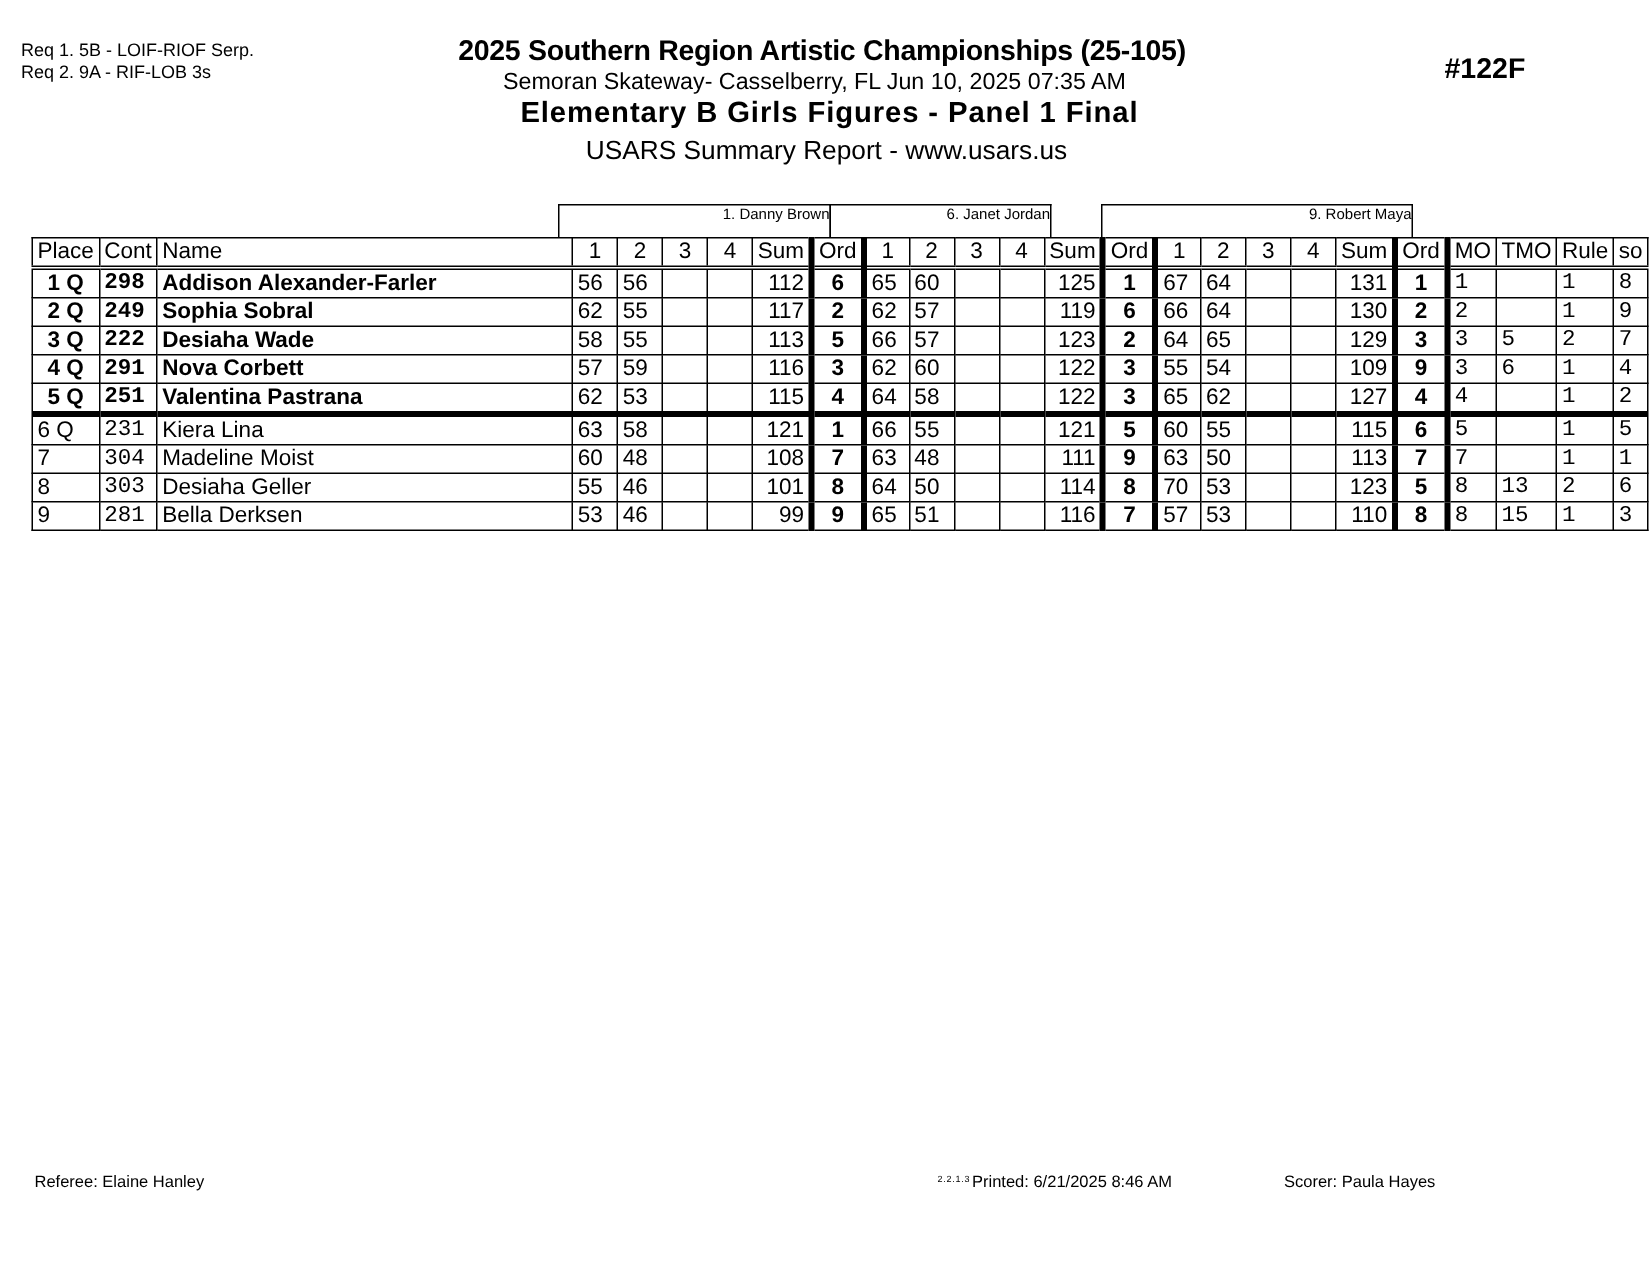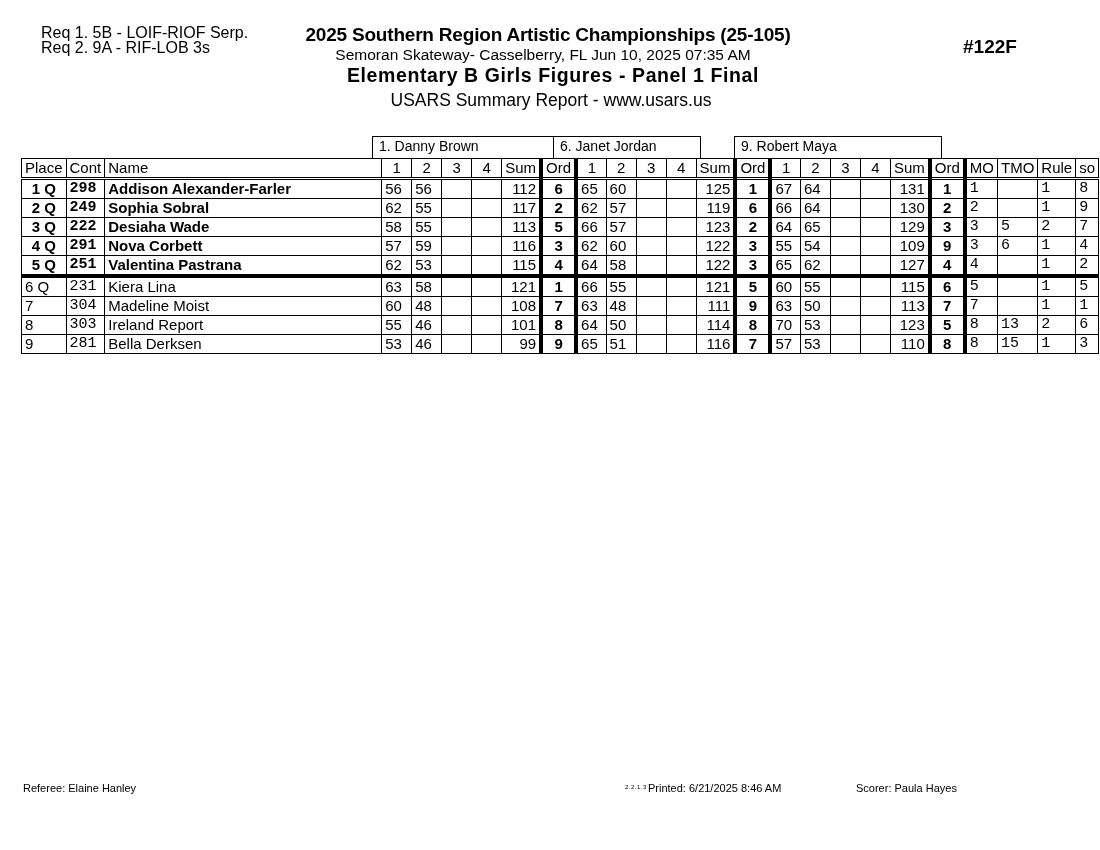--- a/index.html
+++ b/index.html
@@ -1,26 +1,26 @@
 <!DOCTYPE html>
 <html><head>
 <meta charset="utf-8">
 <style>
   html, body { margin: 0; padding: 0; background: #ffffff; }
   body { width: 1100px; height: 850px; position: relative; overflow: hidden; font-family: "Liberation Sans", sans-serif; color: #000; }
   .abs { position: absolute; white-space: nowrap; }
-  .req { left: 41px; font-size: 16px; line-height: 14px; }
+  .req { left: 14px; font-size: 12px; line-height: 14px; }
   .title { left: 0; width: 1100px; text-align: center; }
   .t1 { top: 24px; font-size: 19px; font-weight: bold; letter-spacing: -0.2px; left: -2px; }
   .t2 { top: 46px; font-size: 15.5px; left: -7px; }
   .t3 { top: 64px; font-size: 19.5px; font-weight: bold; letter-spacing: 0.6px; left: 3px; }
   .t4 { top: 90px; font-size: 17.5px; left: 1px; text-align: center; }
   .evnum { left: 963px; top: 36px; font-size: 19px; font-weight: bold; }
 
-  .judge-box { position: absolute; top: 136px; height: 22px; border: 1px solid #000; border-bottom: none; box-sizing: border-box; font-size: 14px; padding: 1px 0 0 6px; }
+  .judge-box { position: absolute; top: 136px; height: 22px; border: 1px solid #000; border-bottom: none; box-sizing: border-box; font-size: 10px; padding: 1px 0 0 6px; text-align: right; }
 
   table.grid { position: absolute; left: 21px; top: 158px; border-collapse: collapse; table-layout: fixed; font-size: 15px; }
   table.grid td { border: 1px solid #000; height: 19px; padding: 0 3px; box-sizing: border-box; overflow: hidden; white-space: nowrap; line-height: 18px; }
   table.grid tr.hdr td { height: 20px; }
   table.grid tr.hdr td.c { text-align: center; }
   td.num { text-align: left; }
   td.sum { text-align: right; }
   td.ord { font-weight: bold; text-align: center; border-left: 4px solid #000 !important; }
   td.after-ord { border-left: 4px solid #000 !important; }
   tr.bold td.b { font-weight: bold; }
@@ -289,21 +289,21 @@
         <td class="sum">113</td>
         <td class="ord">7</td>
         <td class="ctr after-ord">7</td>
         <td class="ctr"></td>
         <td class="ctr">1</td>
         <td class="ctr">1</td>
       </tr>
       <tr>
         <td class="place">8</td>
         <td class="b ctr">303</td>
-        <td class="b">Ireland Report</td>
+        <td class="b">Desiaha Geller</td>
         <td class="num">55</td>
         <td class="num">46</td>
         <td class="num"></td>
         <td class="num"></td>
         <td class="sum">101</td>
         <td class="ord">8</td>
         <td class="num after-ord">64</td>
         <td class="num">50</td>
         <td class="num"></td>
         <td class="num"></td>

